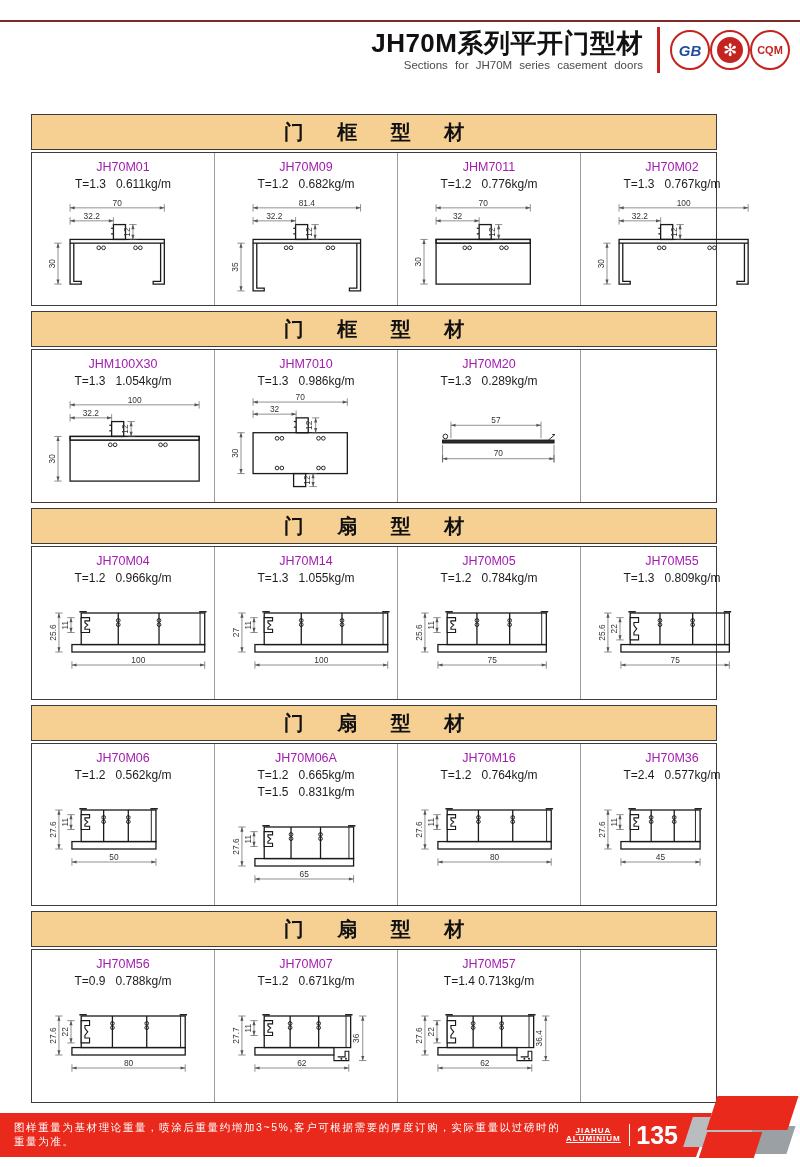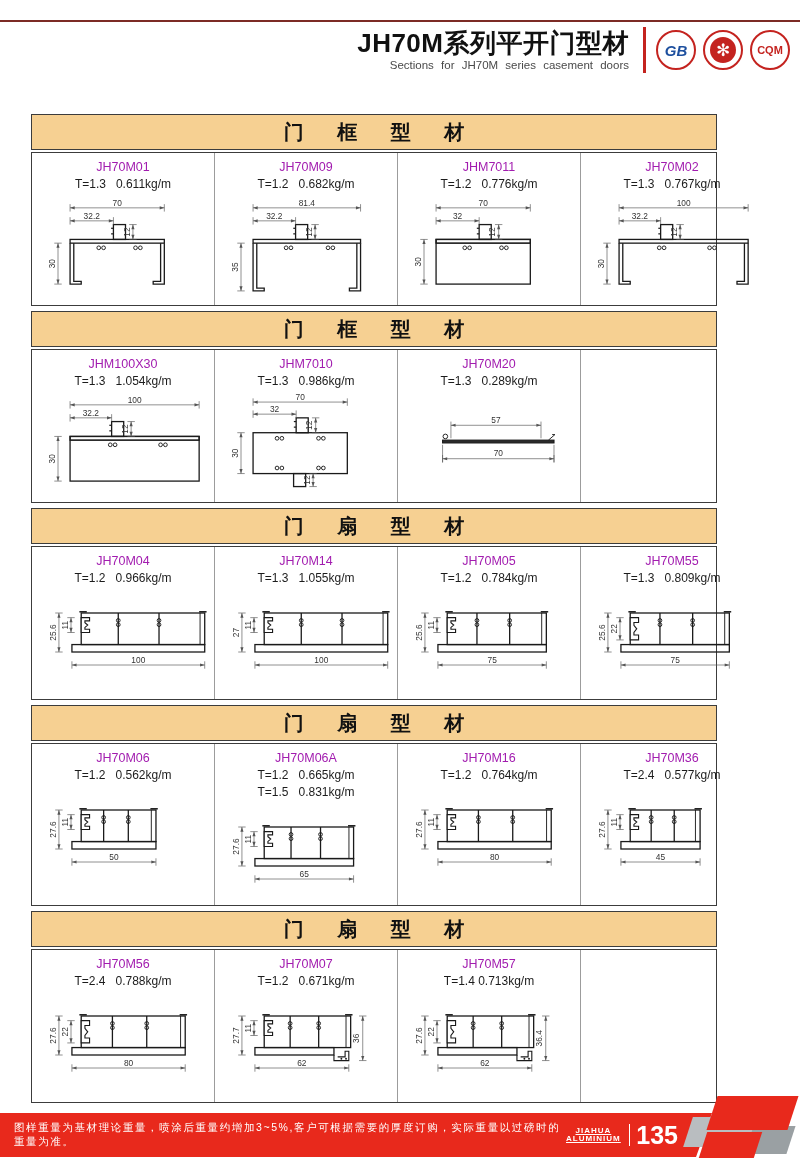--- a/index.html
+++ b/index.html
@@ -6,21 +6,21 @@
   .page{position:relative;width:800px;height:1167px;margin:0 auto;background:#ffffff;
         font-family:"Liberation Sans","DejaVu Sans",sans-serif;overflow:hidden;}
 
   
   .top-rule{position:absolute;left:0;top:20px;width:800px;height:2px;background:#7c2b25;}
   .hdr{position:absolute;top:27px;right:10px;display:flex;align-items:center;}
   .title-block{text-align:right;margin-right:10px;}
   .title-block h1{margin:0;font-size:26px;line-height:28px;color:#111;font-weight:bold;letter-spacing:0.5px;}
   .title-block .sub{margin-top:2px;font-size:11.5px;color:#4a4a4a;word-spacing:4px;}
   .logo-divider{width:3px;height:46px;background:#c4231f;margin:0 10px 0 4px;}
-  .logos{display:flex;align-items:flex-end;gap:7px;}
+  .logos{display:flex;align-items:flex-end;}
   .logo{width:40px;height:40px;border-radius:50%;border:2.5px solid #c4231f;background:#fff;
         display:flex;align-items:center;justify-content:center;box-sizing:border-box;}
   .logo .gb{font-style:italic;font-weight:bold;font-size:15px;color:#1d4f9e;}
   .logo .star-disc{width:26px;height:26px;border-radius:50%;background:#c4231f;color:#fff;
         display:flex;align-items:center;justify-content:center;font-size:17px;line-height:1;}
   .logo .cqm{font-weight:bold;font-size:11px;color:#c4231f;letter-spacing:0;}
 
   
   #table{position:absolute;left:31px;top:114px;width:686px;}
   .sec-header{height:36px;background:#f6d092;border:1px solid #3c3c3c;box-sizing:border-box;
@@ -659,21 +659,21 @@
               <text x="82.625" y="81.5" font-size="9" fill="#333" text-anchor="middle">45</text>
             </svg>
           </div>
         </div>
       </section>
       <section>
         <div class="sec-header">门 扇 型 材</div>
         <div class="sec-row">
           <div class="cell">
             <div class="code">JH70M56</div>
-            <div class="spec">T=2.4   0.788kg/m</div>
+            <div class="spec">T=0.9   0.788kg/m</div>
             <svg viewBox="0 0 190 112" class="profile" preserveAspectRatio="xMidYMid meet">
               <rect x="50" y="28" width="112" height="34" stroke="#1a1a1a" stroke-width="1.4" fill="none"></rect>
               <rect x="40" y="62" width="122" height="8" stroke="#1a1a1a" stroke-width="1.4" fill="none"></rect>
               <line x1="48" y1="26.7" x2="56" y2="26.7" stroke="#1a1a1a" stroke-width="1.6"></line>
               <line x1="156" y1="26.7" x2="164" y2="26.7" stroke="#1a1a1a" stroke-width="1.6"></line>
               <path d="M 50 33 l 9 0 l 0 5.28 l -5 0 l 0 2.88 l 3 3.84 l -3 3.84 l 0 2.88 l 5 0 l 0 5.28 l -9 0 Z" stroke="#1a1a1a" stroke-width="1.2" fill="#fff"></path>
               <line x1="83.6" y1="28" x2="83.6" y2="62" stroke="#1a1a1a" stroke-width="1.4"></line>
               <line x1="120.56" y1="28" x2="120.56" y2="62" stroke="#1a1a1a" stroke-width="1.4"></line>
               <circle cx="83.6" cy="36" r="2" stroke="#1a1a1a" stroke-width="1" fill="none"></circle>
               <circle cx="83.6" cy="40.6" r="2" stroke="#1a1a1a" stroke-width="1" fill="none"></circle>

